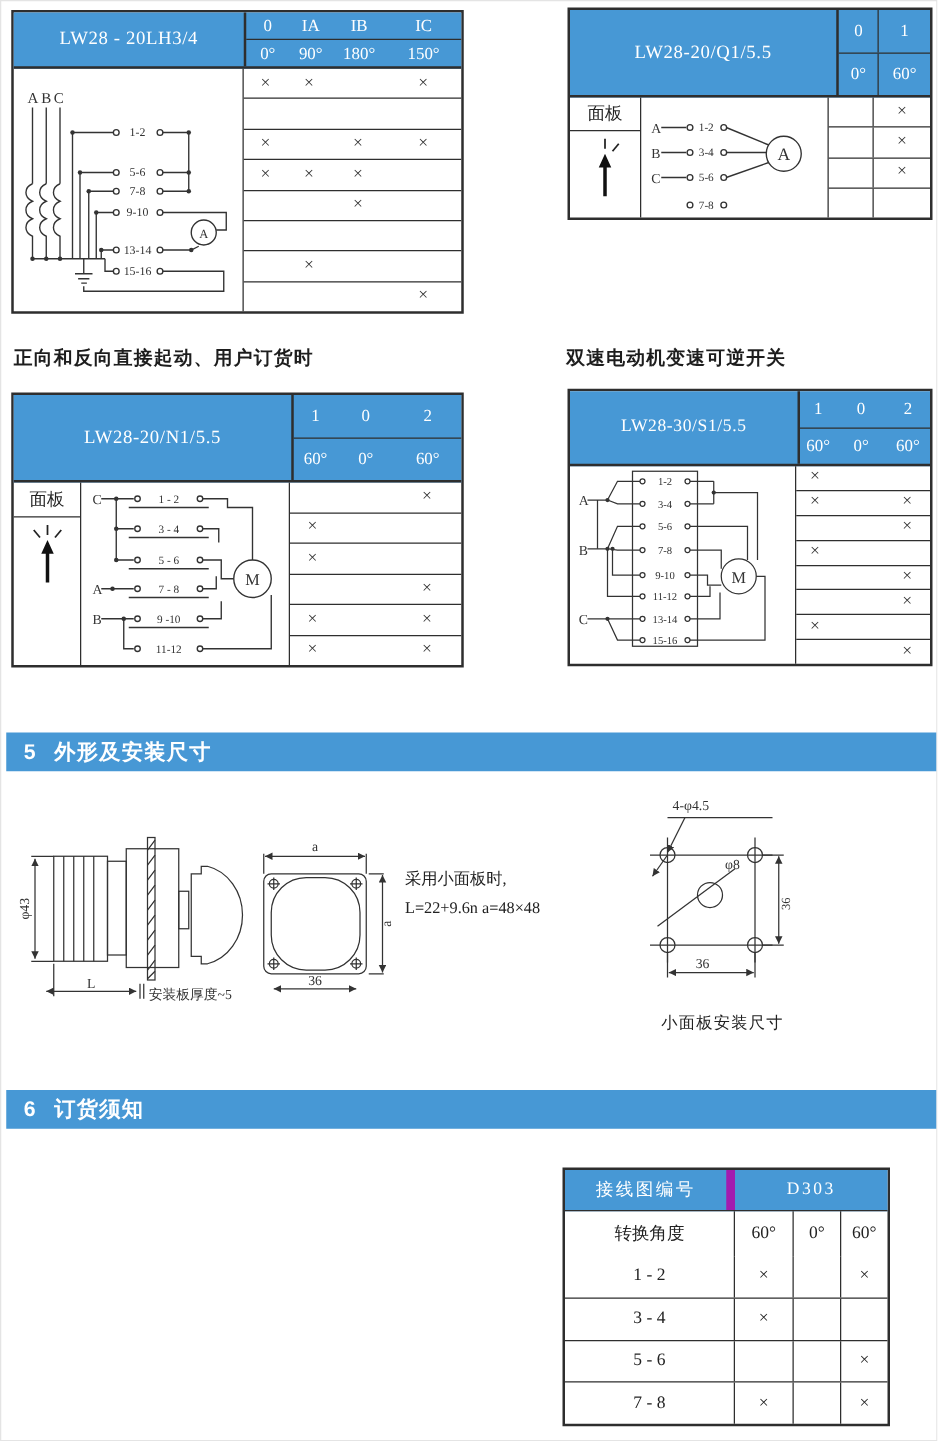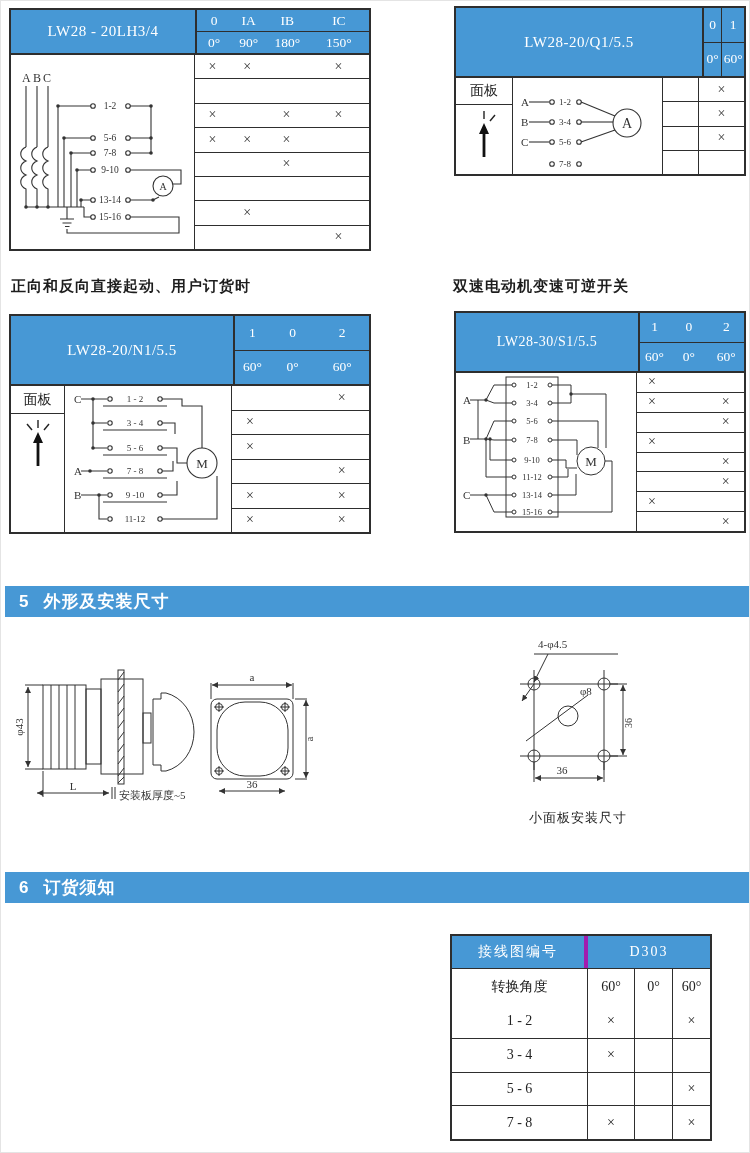--- a/index.html
+++ b/index.html
@@ -183,21 +183,21 @@
             <div class="mark-cell" style="width: 20%;"></div>
             <div class="mark-cell" style="width: 25%;"></div>
             <div class="mark-cell" style="width: 35%;">×</div>
           </div>
         </div>
     </div>
   </div>
 
   <div class="tbl" style="left:453px;top:5px;width:292px;height:170px">
     <div class="t-hdr" style="height:70px">
-      <div class="t-title" style="width:246px">LW28-20/Q1/5.5</div>
+      <div class="t-title" style="width:213px">LW28-20/Q1/5.5</div>
       <div class="t-cols colsep">
         <div class="t-colrow">
           <span style="width:43%">0</span>
           <span style="width:57%">1</span>
         </div>
         <div class="t-colrow angle">
           <span style="width:43%">0°</span>
           <span style="width:57%">60°</span>
         </div>
       </div>
@@ -551,20 +551,24 @@
         <path d="M89,30 H101 M89,110 H101"></path>
         <path d="M100,31 V109" marker-start="url(#ma3)" marker-end="url(#ma3)"></path>
         <path d="M13,122 H79" marker-start="url(#ma3)" marker-end="url(#ma3)"></path>
       </g>
       <text x="46" y="12" font-size="11" text-anchor="middle">a</text>
       <text x="107" y="70" font-size="11" text-anchor="middle" transform="rotate(-90 107 70)">a</text>
       <text x="46" y="119" font-size="11" text-anchor="middle">36</text>
     </svg>
   </div>
 
+  <div class="drawnote" style="left:323px;top:690px">
+    <div>采用小面板时,</div>
+    <div>L=22+9.6n  a=48×48</div>
+  </div>
 
   <div class="abs" style="left:495px;top:632px">
     <svg width="145" height="152" viewBox="0 0 145 152">
       <defs>
           <marker id="ma4" markerWidth="8" markerHeight="8" refX="6" refY="3" orient="auto-start-reverse">
             <path d="M0,0 L6,3 L0,6 Z" fill="#333"></path>
           </marker>
         </defs>
       <g stroke="#333" stroke-width="1" fill="none">
         <path d="M24,51 H122 M24,123 H122 M38,37 V137 M108,37 V137"></path>
@@ -591,21 +595,21 @@
   <div class="drawcap" style="left:528px;top:808px">小面板安装尺寸</div>
 
   <div class="secbar" style="top:871px">
     <span>6</span>
     <span class="sec-title">订货须知</span>
   </div>
 
 
   <div class="d-tbl" style="left:449px;top:933px;width:262px;height:207px">
     <div class="d-hdr" style="height:33px">
-      <div class="d-hcell" style="width:136px;border-right:4px solid #a21caf">接线图编号</div>
+      <div class="d-hcell" style="width:136px;border-right:7px solid #a21caf">接线图编号</div>
       <div class="d-hcell" style="flex:1">D303</div>
     </div>
     <div class="d-row" style="height:36px">
       <div class="d-c rbd" style="width:136px">转换角度</div>
       <div class="d-c rbd" style="width:47px">60°</div>
       <div class="d-c rbd" style="width:38px">0°</div>
       <div class="d-c" style="flex:1">60°</div>
     </div>
     <div style="flex:1;display:flex;flex-direction:column;min-height:0">
         <div class="d-row" style="flex: 1 1 0%;">

